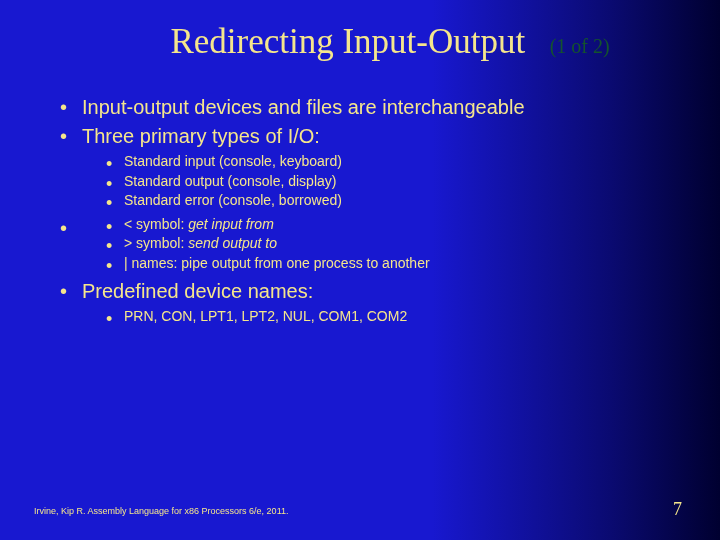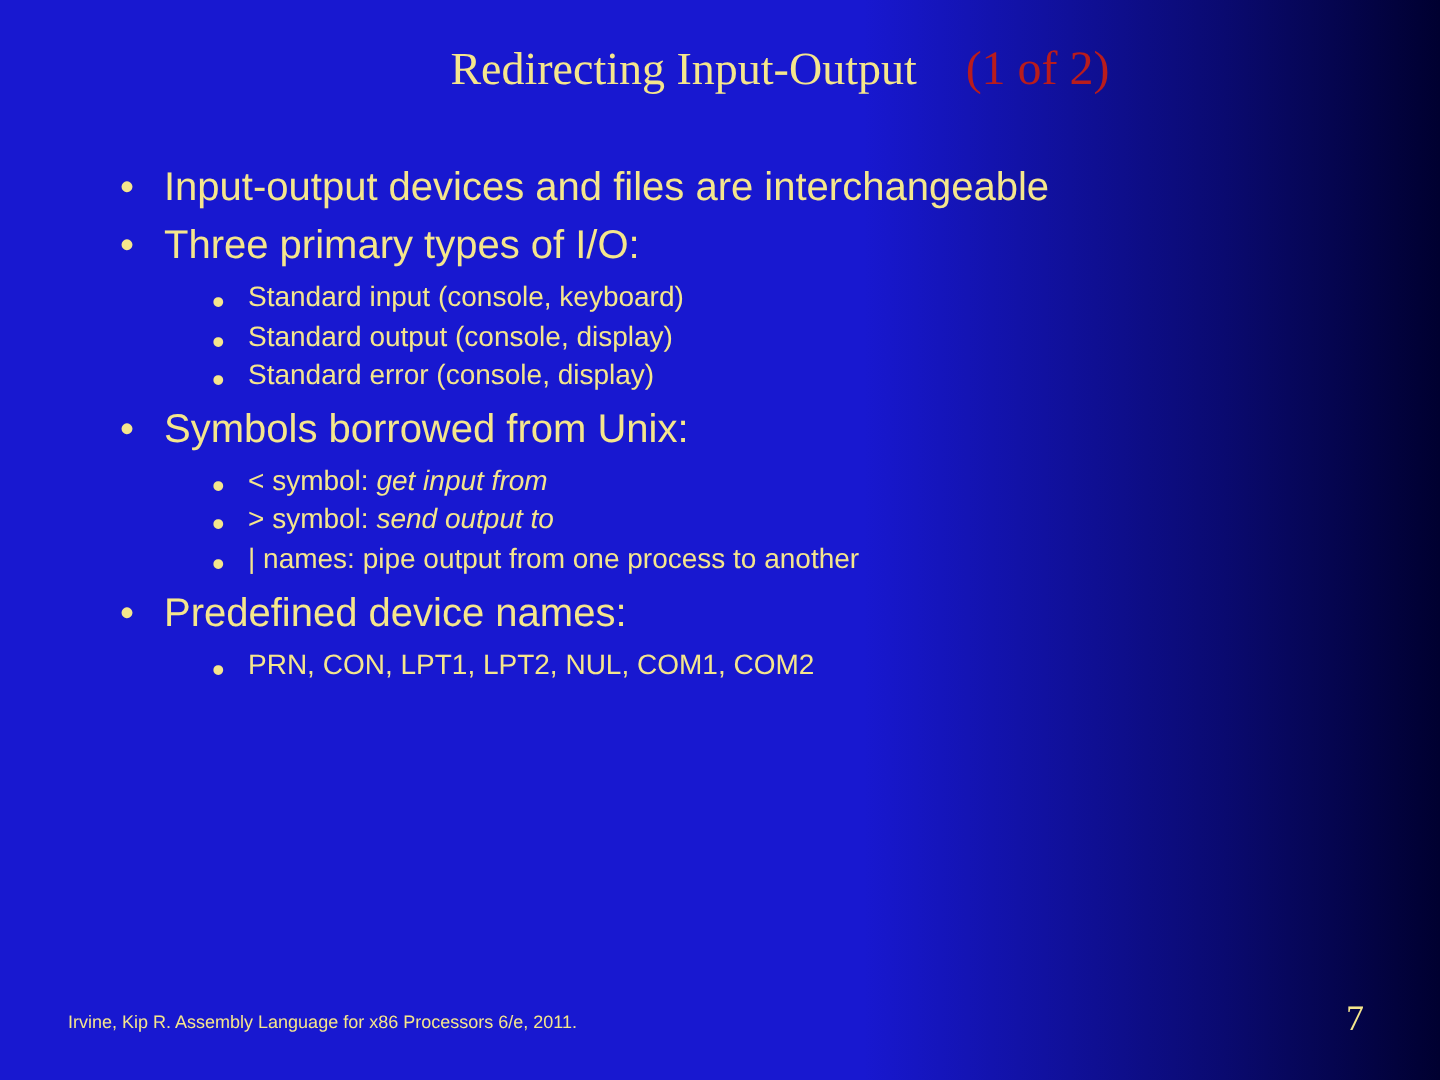--- a/index.html
+++ b/index.html
@@ -14,29 +14,29 @@
   }
   .slide {
     padding: 22px 34px 0 34px;
   }
   .title-row {
     text-align: center;
     margin-bottom: 30px;
     padding-left: 60px;
   }
   .title {
-    font-size: 23px;
+    font-size: 35px;
     color: #f5e68c;
     display: inline;
     font-family: "Times New Roman", Times, serif;
     margin-top: 36px;
   }
   .subtitle {
-    font-size: 24px;
-    color: #b91c1c;
+    font-size: 20px;
+    color: #14532d;
     display: inline;
     margin-left: 20px;
     font-family: "Times New Roman", Times, serif;
   }
   ul.outer {
     list-style: none;
     padding-left: 20px;
     margin-top: 32px;
   }
   ul.outer > li {
@@ -97,24 +97,24 @@
     <span class="title">Redirecting Input-Output</span>
     <span class="subtitle">(1 of 2)</span>
   </div>
 
   <ul class="outer">
     <li><span>Input-output devices and files are interchangeable</span></li>
     <li><span>Three primary types of I/O:</span>
       <ul class="inner">
         <li><span>Standard input (console, keyboard)</span></li>
         <li><span>Standard output (console, display)</span></li>
-        <li><span>Standard error (console, display)</span></li>
+        <li><span>Standard error (console, borrowed)</span></li>
       </ul>
     </li>
-    <li><span>Symbols borrowed from Unix:</span>
+    <li>
       <ul class="inner">
         <li><span>&lt; symbol: </span><span class="italic">get input from</span></li>
         <li><span>&gt; symbol: </span><span class="italic">send output to</span></li>
         <li><span>| names: pipe output from one process to another</span></li>
       </ul>
     </li>
     <li><span>Predefined device names:</span>
       <ul class="inner">
         <li><span>PRN, CON, LPT1, LPT2, NUL, COM1, COM2</span></li>
       </ul>

